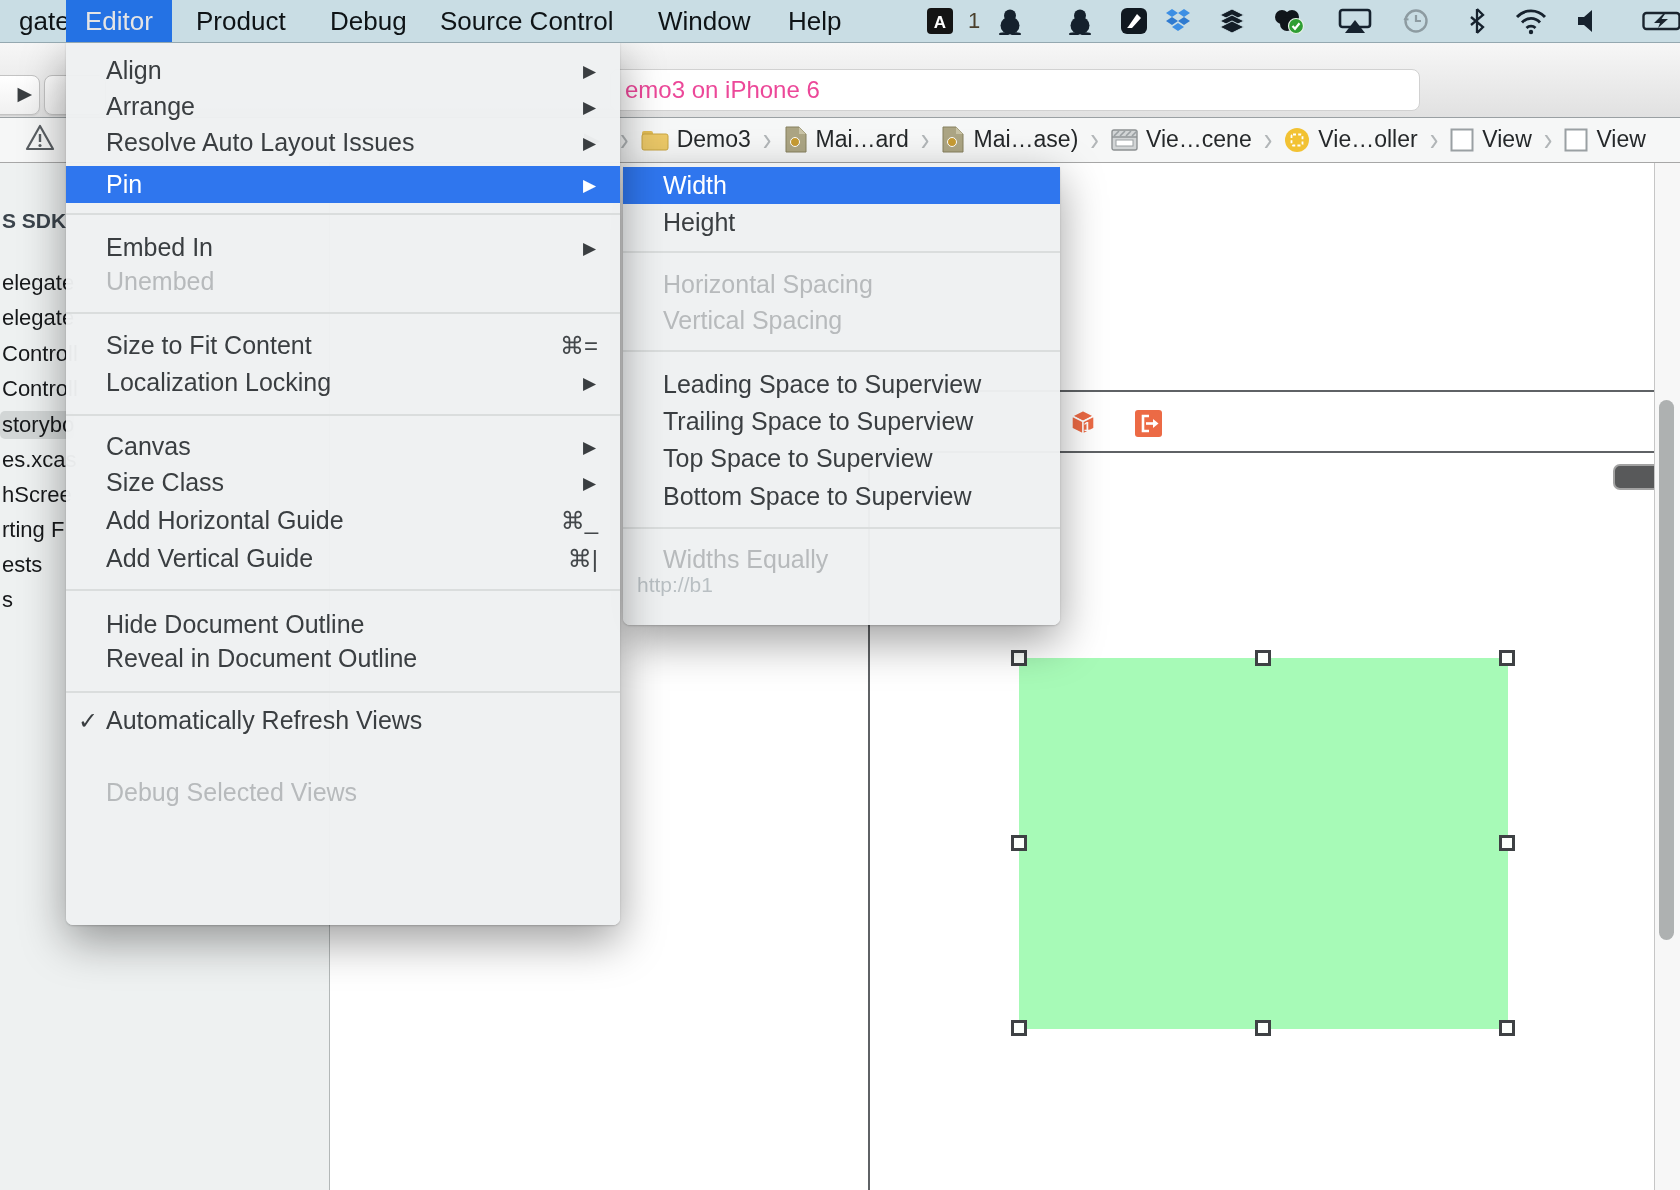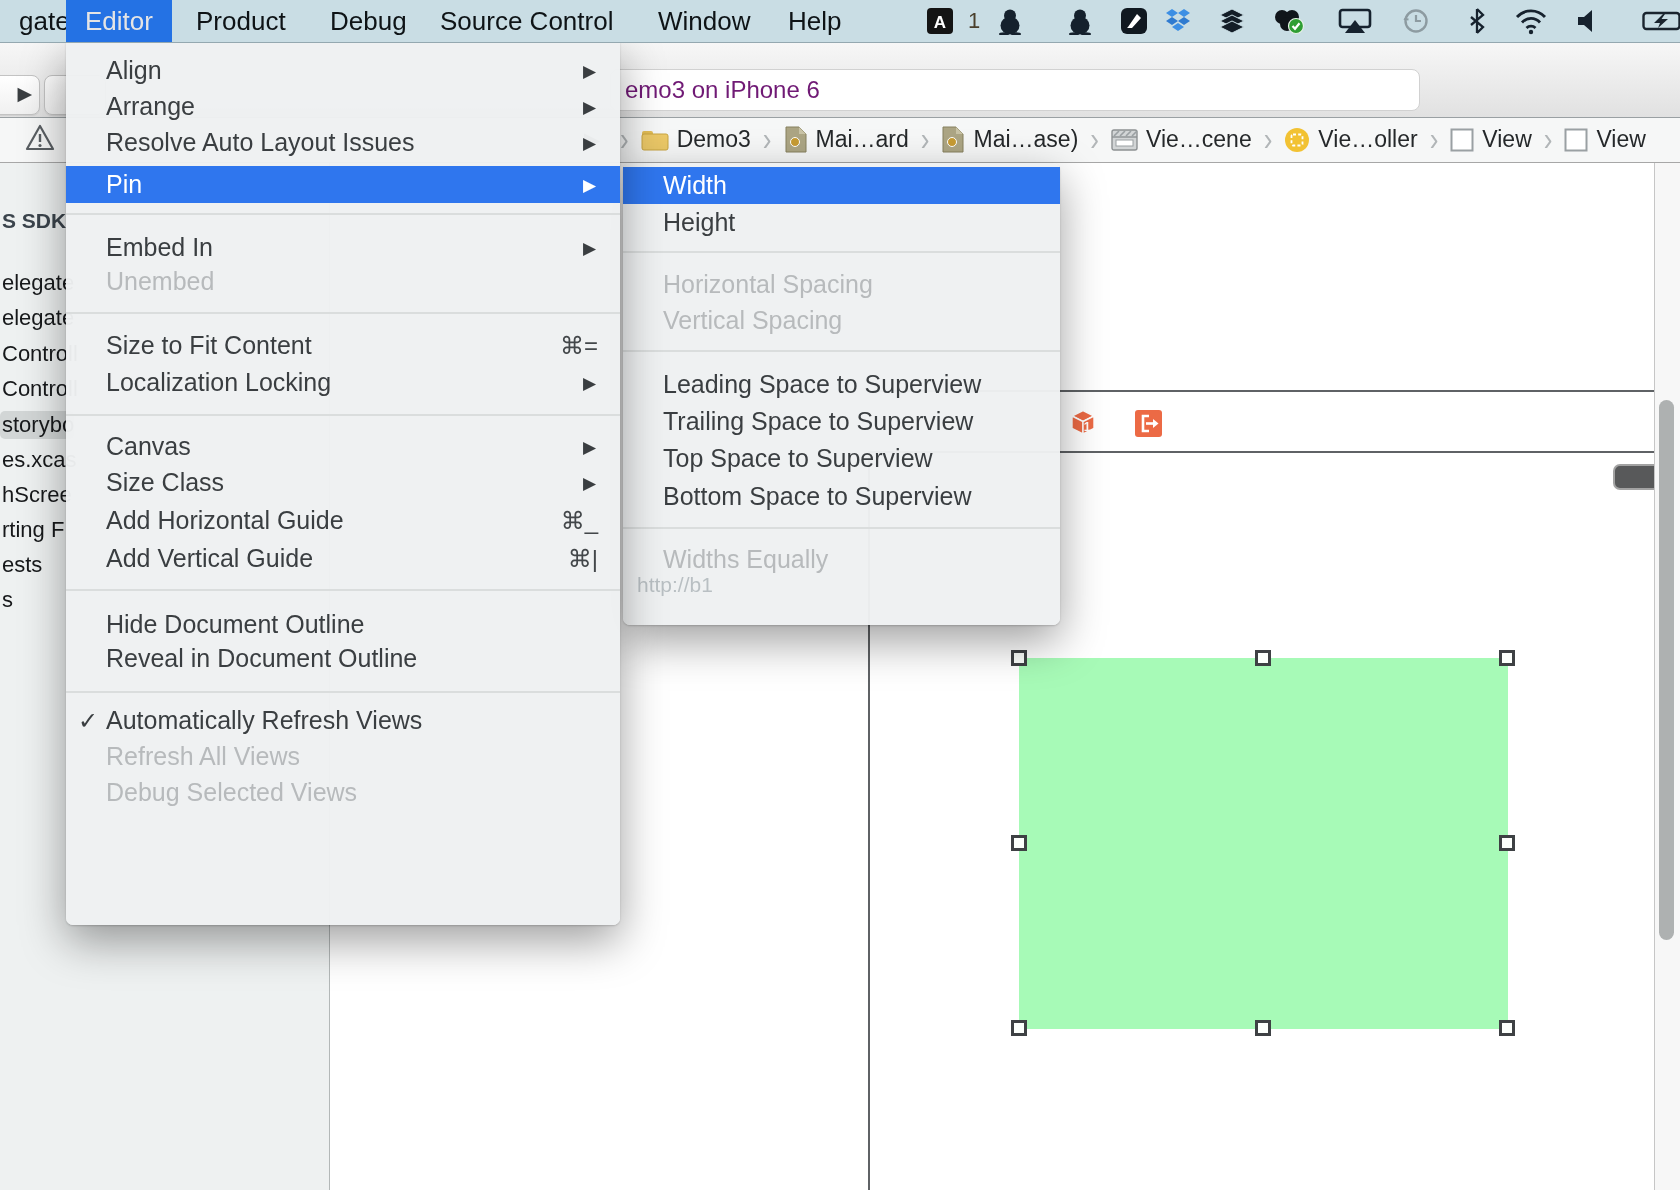--- a/index.html
+++ b/index.html
@@ -15,21 +15,21 @@
   
   #toolbar{position:absolute;top:42px;left:0;right:0;height:75px;
            background:linear-gradient(#f7f7f7,#e1e1e1);border-bottom:1px solid #9aa0a3;z-index:5;}
   .tb-btn{position:absolute;top:33px;height:38px;border:1px solid #c3c3c3;border-radius:8px;
           background:linear-gradient(#ffffff,#f0f0f0);box-shadow:0 1px 1px rgba(0,0,0,.08);}
   #run-btn{left:-14px;width:52px;}
   #run-btn .glyph{position:absolute;right:7px;top:0;line-height:36px;font-size:19px;color:#3a3e41;}
   #stop-btn{left:44px;width:60px;}
   #scheme-field{position:absolute;left:610px;top:27px;width:808px;height:40px;background:#fff;
                 border:1px solid #d1d1d1;border-radius:8px;}
-  #scheme-field .txt{display:block;padding-left:14px;line-height:40px;font-size:24px;color:#701a75;
+  #scheme-field .txt{display:block;padding-left:14px;line-height:40px;font-size:24px;color:#ec4899;
                      white-space:nowrap;overflow:hidden;}
   
   #jumpbar{position:absolute;top:117px;left:0;right:0;height:45px;background:#f6f7f7;
            border-bottom:1px solid #a7a7a7;z-index:4;}
   #nav-forward{position:absolute;left:584px;top:0;height:45px;line-height:45px;font-size:21px;color:#3d4144;}
   #crumbs{position:absolute;left:620px;top:0;height:45px;display:flex;align-items:center;gap:12px;white-space:nowrap;}
   .crumb{display:flex;align-items:center;gap:8px;}
   .crumb .lbl{font-size:23px;color:#25282a;}
   .crumb-sep{font-size:26px;color:#b2b6b8;transform:scaleY(1.25);}
   #warn-icon{position:absolute;left:24px;top:6px;}
@@ -332,23 +332,20 @@
       <span>Hide Document Outline</span>
     </div>
     <div class="mrow" style="top:598px;">
       <span>Reveal in Document Outline</span>
     </div>
     <div class="msep" style="top:649px;"></div>
     <div class="mrow" style="top:660px;">
       <span class="chk">✓</span>
       <span>Automatically Refresh Views</span>
     </div>
-    <div class="mrow dis" style="top:696px;">
-      <span>Refresh All Views</span>
-    </div>
     <div class="mrow dis" style="top:732px;">
       <span>Debug Selected Views</span>
     </div>
   </div>
 
   <div class="menupanel" id="pin-menu">
     <span id="ghost-url">http://b1</span>
     <div class="mrow" style="top:41px;">
       <span>Height</span>
     </div>

